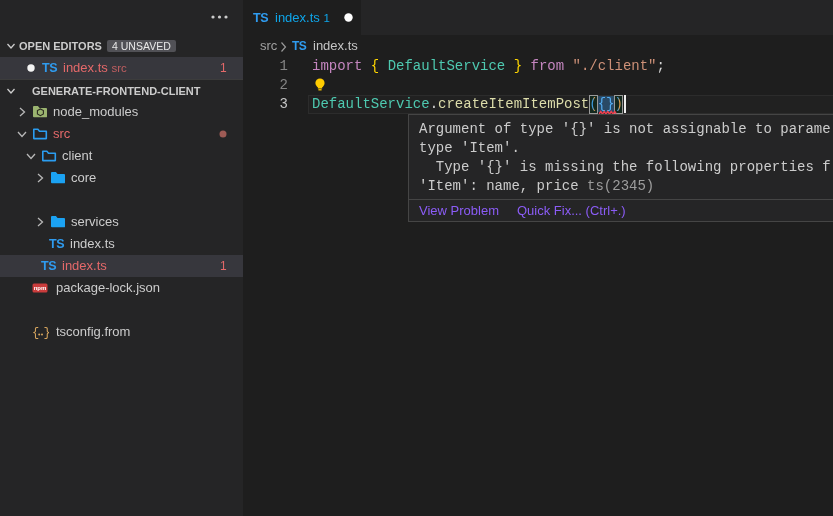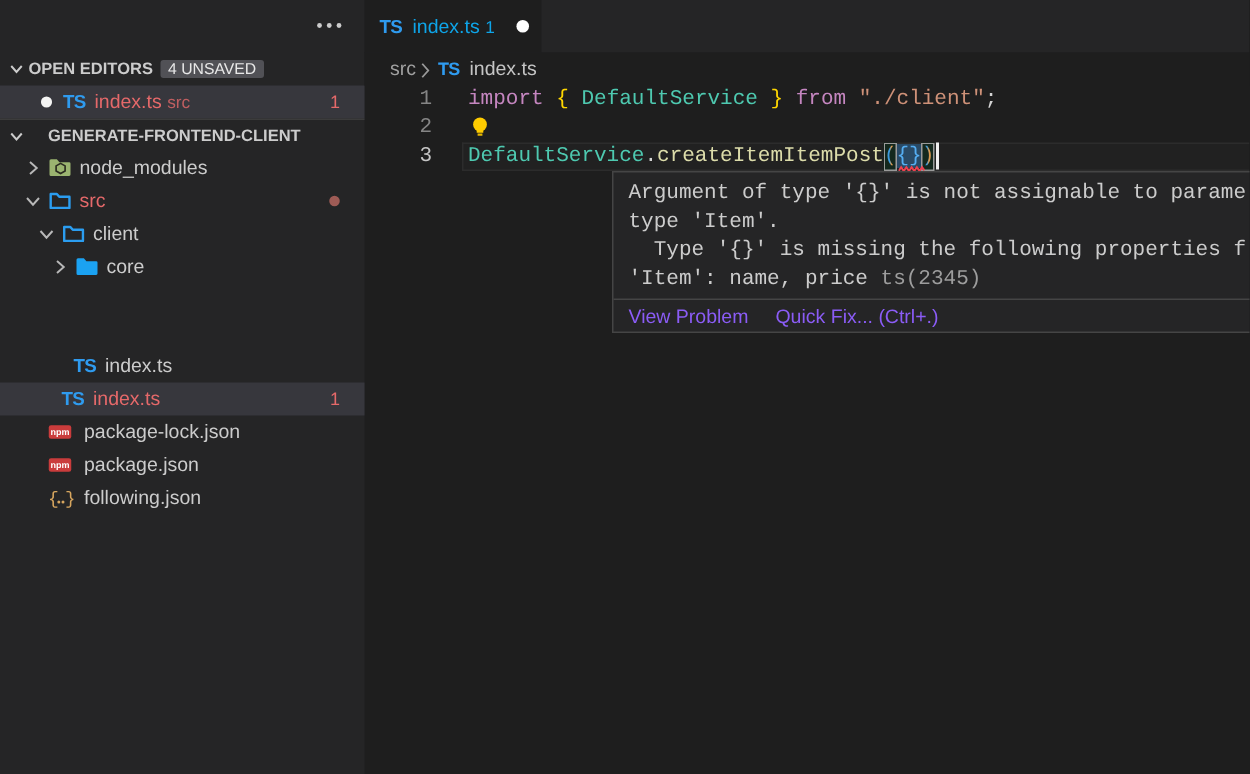--- a/index.html
+++ b/index.html
@@ -96,56 +96,58 @@
     <svg class="chev" style="left:32px;" width="16" height="16" viewBox="0 0 16 16">
         <polyline points="6,4 10.5,8 6,12" fill="none" stroke="#b8b8b8" stroke-width="1.3"></polyline>
       </svg>
     <svg class="icon" style="left:50px;" width="16" height="16" viewBox="0 0 16 16">
       <path d="M1 3.1 a1 1 0 0 1 1-1 h3.9 l1.7 2 h6.5 a0.9 0.9 0 0 1 0.9 0.9 v7.4 a0.9 0.9 0 0 1 -0.9 0.9 h-12.1 a1 1 0 0 1 -1-1 z" fill="#1ba2f2"></path>
     </svg>
     <div class="lbl" style="left:71px;">core</div>
   </div>
 
 
+  <div class="srow" style="top:211px;">
+    <svg class="chev" style="left:32px;" width="16" height="16" viewBox="0 0 16 16">
+        <polyline points="6,4 10.5,8 6,12" fill="none" stroke="#b8b8b8" stroke-width="1.3"></polyline>
+      </svg>
+    <svg class="icon" style="left:50px;" width="16" height="16" viewBox="0 0 16 16">
+      <path d="M1 3.1 a1 1 0 0 1 1-1 h3.9 l1.7 2 h6.5 a0.9 0.9 0 0 1 0.9 0.9 v7.4 a0.9 0.9 0 0 1 -0.9 0.9 h-12.1 a1 1 0 0 1 -1-1 z" fill="#1ba2f2"></path>
+    </svg>
+    <div class="lbl" style="left:71px;">services</div>
+  </div>
 
   <div class="srow" style="top:233px;">
     <div class="tsicon" style="left:49px;">TS</div>
     <div class="lbl" style="left:70px;">index.ts</div>
   </div>
 
   <div class="srow" style="top:255px; background:#37373d;">
     <div class="tsicon" style="left:41px;">TS</div>
     <div class="lbl err" style="left:62px;">index.ts</div>
     <div class="lbl err" style="left:220px; font-size:12px;">1</div>
   </div>
 
   <div class="srow" style="top:277px;">
     <svg class="icon" style="left:32px; top:6px;" width="16" height="10" viewBox="0 0 16 10">
       <rect x="0.5" y="0.5" width="15" height="9" rx="1.5" fill="#ca3c3c"></rect>
       <text x="8" y="7" font-size="6" font-weight="bold" fill="#ffffff" text-anchor="middle" font-family="Liberation Sans">npm</text>
     </svg>
     <div class="lbl" style="left:56px;">package-lock.json</div>
   </div>
 
-  <div class="srow" style="top:299px;">
-    <svg class="icon" style="left:32px; top:6px;" width="16" height="10" viewBox="0 0 16 10">
-      <rect x="0.5" y="0.5" width="15" height="9" rx="1.5" fill="#ca3c3c"></rect>
-      <text x="8" y="7" font-size="6" font-weight="bold" fill="#ffffff" text-anchor="middle" font-family="Liberation Sans">npm</text>
-    </svg>
-    <div class="lbl" style="left:56px;">package.json</div>
-  </div>
 
   <div class="srow" style="top:321px;">
     <svg class="icon" style="left:32px; top:3px;" width="17" height="16" viewBox="0 0 17 16">
       <text x="0" y="12" font-size="12" fill="#d7a65f" font-family="Liberation Mono">{</text>
       <circle cx="7.2" cy="10.6" r="1" fill="#d7a65f"></circle>
       <circle cx="10" cy="10.6" r="1" fill="#d7a65f"></circle>
       <text x="11.4" y="12" font-size="12" fill="#d7a65f" font-family="Liberation Mono">}</text>
     </svg>
-    <div class="lbl" style="left:56px;">following.json</div>
+    <div class="lbl" style="left:56px;">tsconfig.from</div>
   </div>
 </div>
 
 <div id="tabstrip">
   <div id="tab">
     <div class="tsicon" style="left:10px; top:7px; line-height:22px;">TS</div>
     <div class="abs" style="left:32px; top:7px; line-height:22px; font-size:13px; color:#0ea5e9;">index.ts <span style="font-size:11.5px;">1</span></div>
     <svg class="abs" style="left:101px; top:13px;" width="9" height="9" viewBox="0 0 9 9">
         <circle cx="4.5" cy="4.5" r="4.2" fill="#ffffff"></circle>
       </svg>

